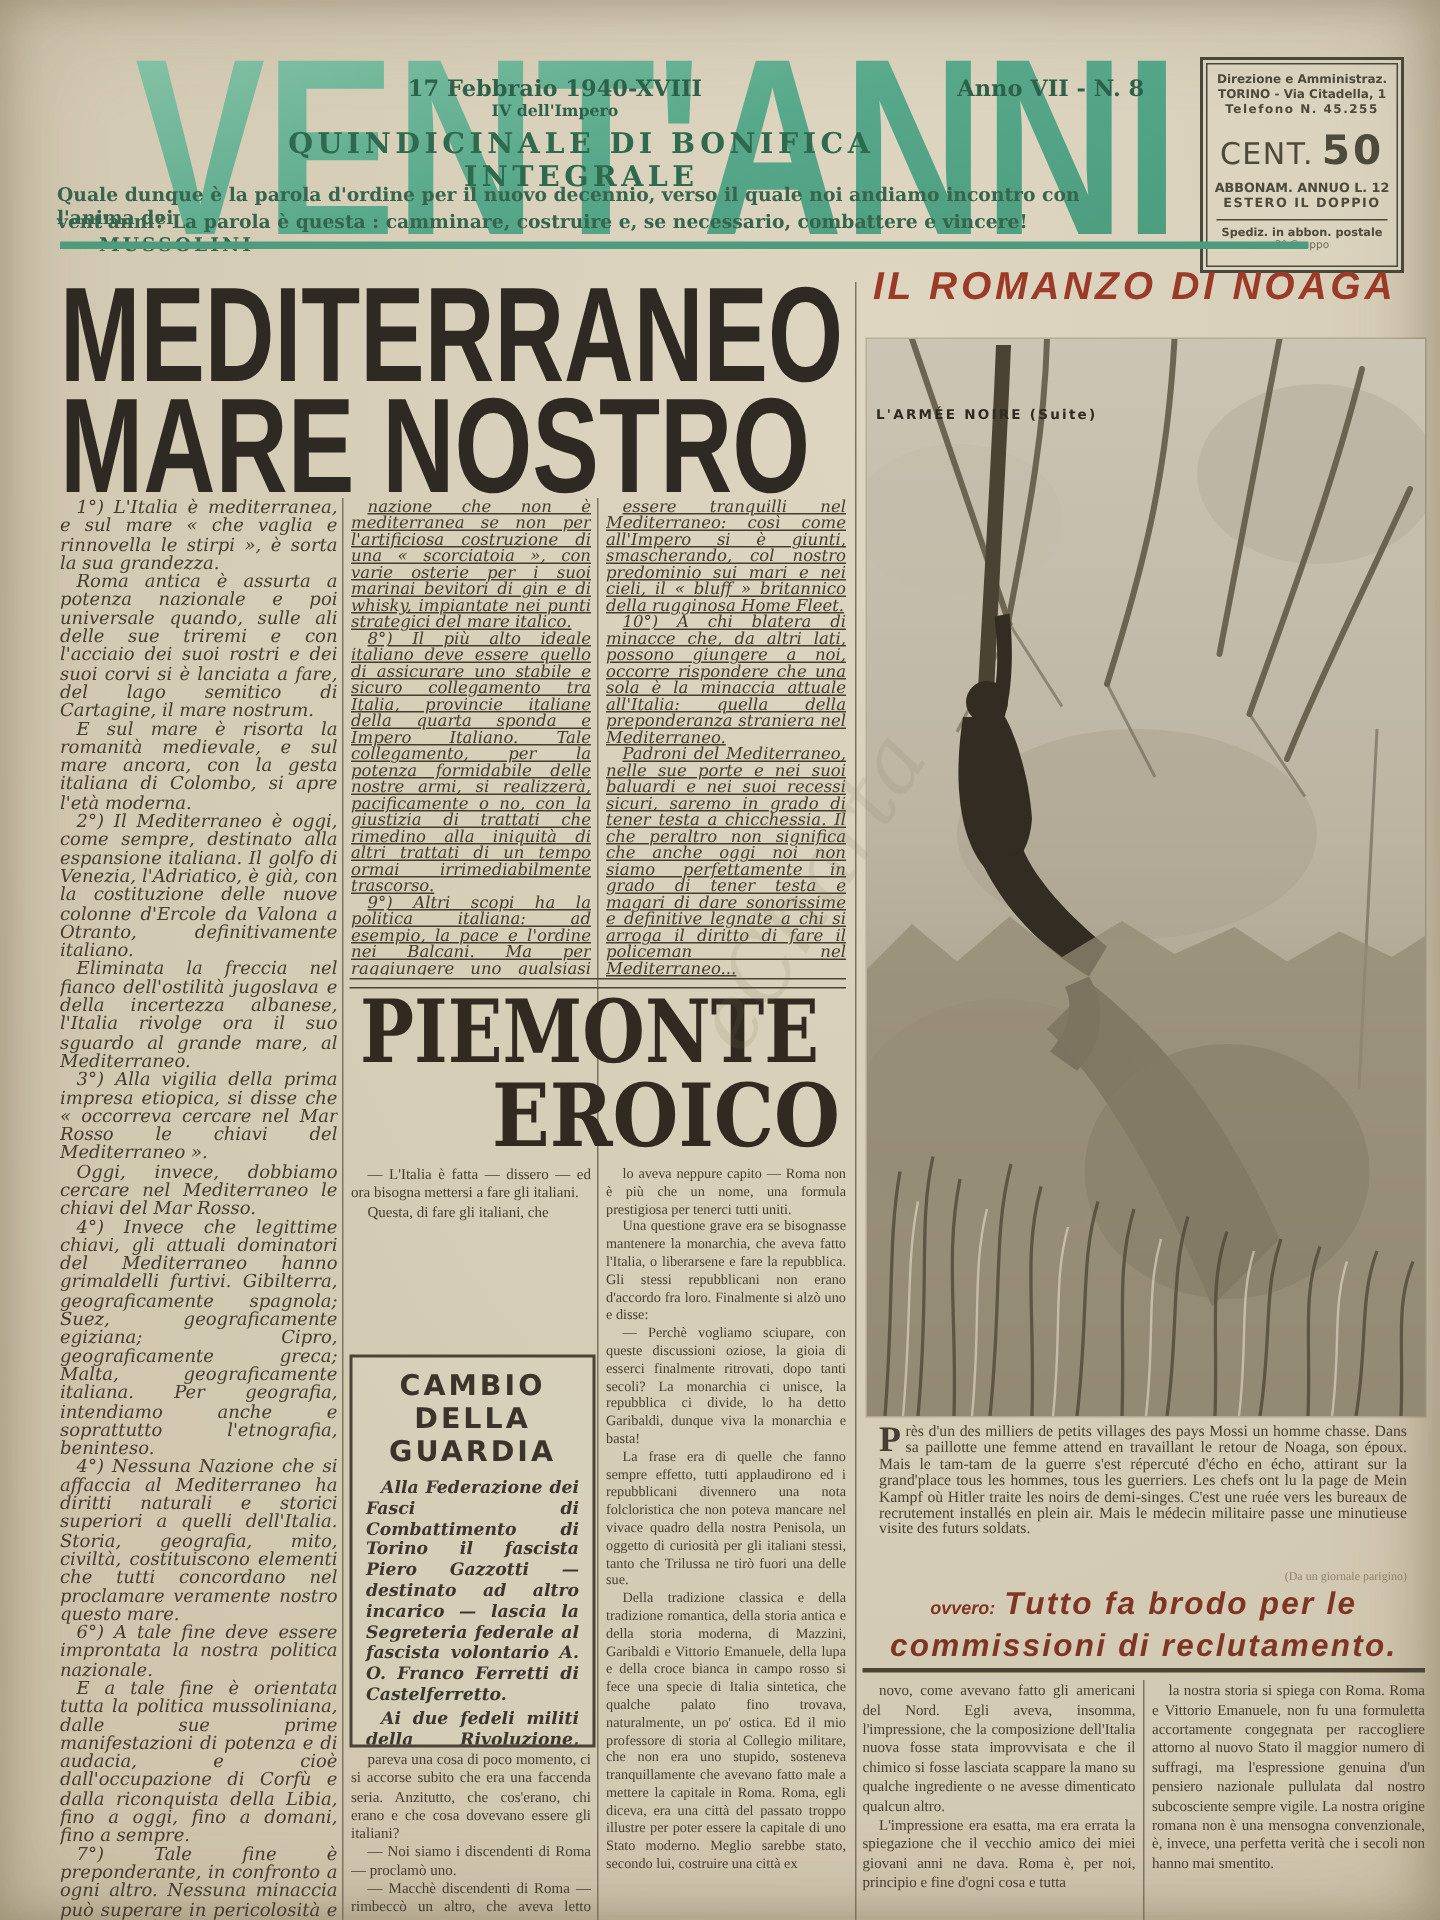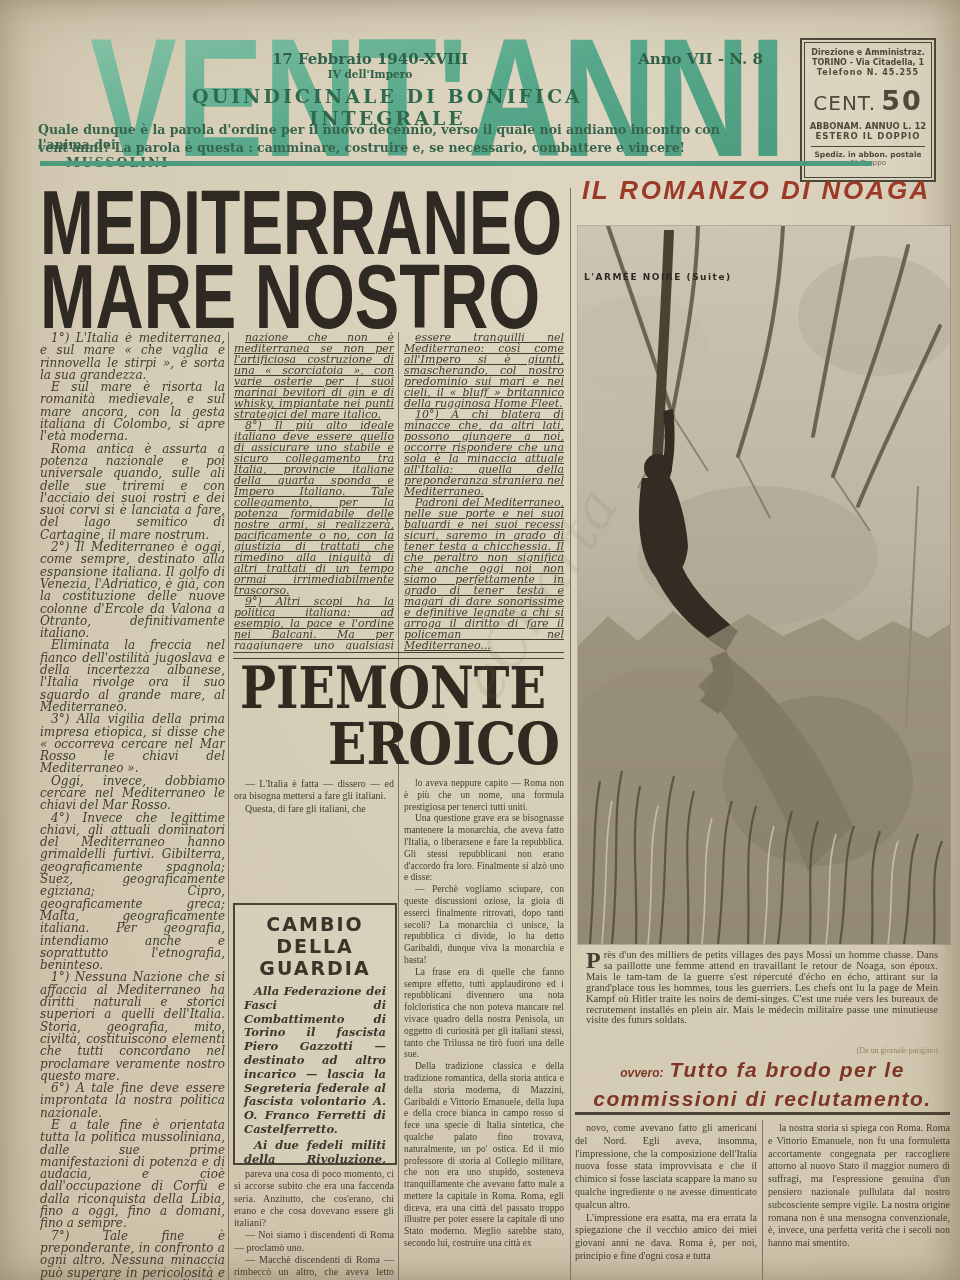--- a/index.html
+++ b/index.html
@@ -122,28 +122,28 @@
 
   <div class="noaga-head">IL ROMANZO DI NOAGA</div>
 
   <div class="vrule" style="left:570px;top:188px;height:1092px;"></div>
   <div class="vrule" style="left:228px;top:332px;height:948px;"></div>
   <div class="vrule" style="left:398px;top:332px;height:948px;"></div>
   <div class="vrule" style="left:762px;top:1120px;height:160px;"></div>
 
   <div class="col it c1" style="left:40px;top:332px;width:185px;height:948px;">
     <p>1°) L'Italia è mediterranea, e sul mare « che vaglia e rinnovella le stirpi », è sorta la sua grandezza.</p>
+    <p>Roma antica è assurta a potenza nazionale e poi universale quando, sulle ali delle sue triremi e con l'acciaio dei suoi rostri e dei suoi corvi si è lanciata a fare, del lago semitico di Cartagine, il mare nostrum.</p>
     <p>E sul mare è risorta la romanità medievale, e sul mare ancora, con la gesta italiana di Colombo, si apre l'età moderna.</p>
-    <p>Roma antica è assurta a potenza nazionale e poi universale quando, sulle ali delle sue triremi e con l'acciaio dei suoi rostri e dei suoi corvi si è lanciata a fare, del lago semitico di Cartagine, il mare nostrum.</p>
     <p>2°) Il Mediterraneo è oggi, come sempre, destinato alla espansione italiana. Il golfo di Venezia, l'Adriatico, è già, con la costituzione delle nuove colonne d'Ercole da Valona a Otranto, definitivamente italiano.</p>
     <p>Eliminata la freccia nel fianco dell'ostilità jugoslava e della incertezza albanese, l'Italia rivolge ora il suo sguardo al grande mare, al Mediterraneo.</p>
     <p>3°) Alla vigilia della prima impresa etiopica, si disse che « occorreva cercare nel Mar Rosso le chiavi del Mediterraneo ».</p>
     <p>Oggi, invece, dobbiamo cercare nel Mediterraneo le chiavi del Mar Rosso.</p>
     <p>4°) Invece che legittime chiavi, gli attuali dominatori del Mediterraneo hanno grimaldelli furtivi. Gibilterra, geograficamente spagnola; Suez, geograficamente egiziana; Cipro, geograficamente greca; Malta, geograficamente italiana. Per geografia, intendiamo anche e soprattutto l'etnografia, beninteso.</p>
-    <p>1°) Nessuna Nazione che si affaccia al Mediterraneo ha diritti naturali e storici superiori a quelli dell'Italia. Storia, geografia, mito, civiltà, costituiscono elementi che tutti concordano nel proclamare veramente nostro questo mare.</p>
+    <p>4°) Nessuna Nazione che si affaccia al Mediterraneo ha diritti naturali e storici superiori a quelli dell'Italia. Storia, geografia, mito, civiltà, costituiscono elementi che tutti concordano nel proclamare veramente nostro questo mare.</p>
     <p>6°) A tale fine deve essere improntata la nostra politica nazionale.</p>
     <p>E a tale fine è orientata tutta la politica mussoliniana, dalle sue prime manifestazioni di potenza e di audacia, e cioè dall'occupazione di Corfù e dalla riconquista della Libia, fino a oggi, fino a domani, fino a sempre.</p>
     <p>7°) Tale fine è preponderante, in confronto a ogni altro. Nessuna minaccia può superare in pericolosità e in attualità la pretesa di voler eternare l'attuale iniquo stato di cose nel Mediterraneo, che dovrebbe essere controllato da una Potenza che è mediterranea soltanto per poche centinaia di chilometri di coste e per l'usurpazione còrsa, e dominato da un'altra</p>
   </div>
 
   <div class="col it c23" style="left:234px;top:332px;width:160px;height:318px;">
     <p>nazione che non è mediterranea se non per l'artificiosa costruzione di una « scorciatoia », con varie osterie per i suoi marinai bevitori di gin e di whisky, impiantate nei punti strategici del mare italico.</p>
     <p>8°) Il più alto ideale italiano deve essere quello di assicurare uno stabile e sicuro collegamento tra Italia, provincie italiane della quarta sponda e Impero Italiano. Tale collegamento, per la potenza formidabile delle nostre armi, si realizzerà, pacificamente o no, con la giustizia di trattati che rimedino alla iniquità di altri trattati di un tempo ormai irrimediabilmente trascorso.</p>
     <p>9°) Altri scopi ha la politica italiana: ad esempio, la pace e l'ordine nei Balcani. Ma per raggiungere uno qualsiasi degli scopi dell'onniveggente politica mussoliniana, occorre</p>
   </div>

